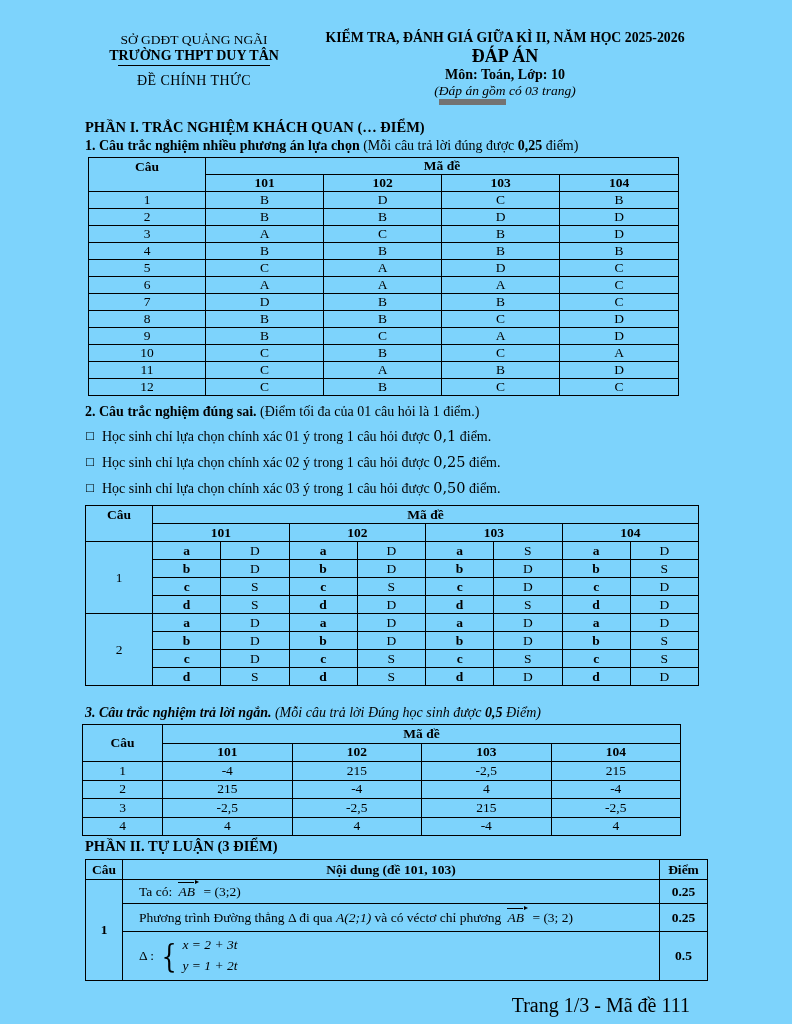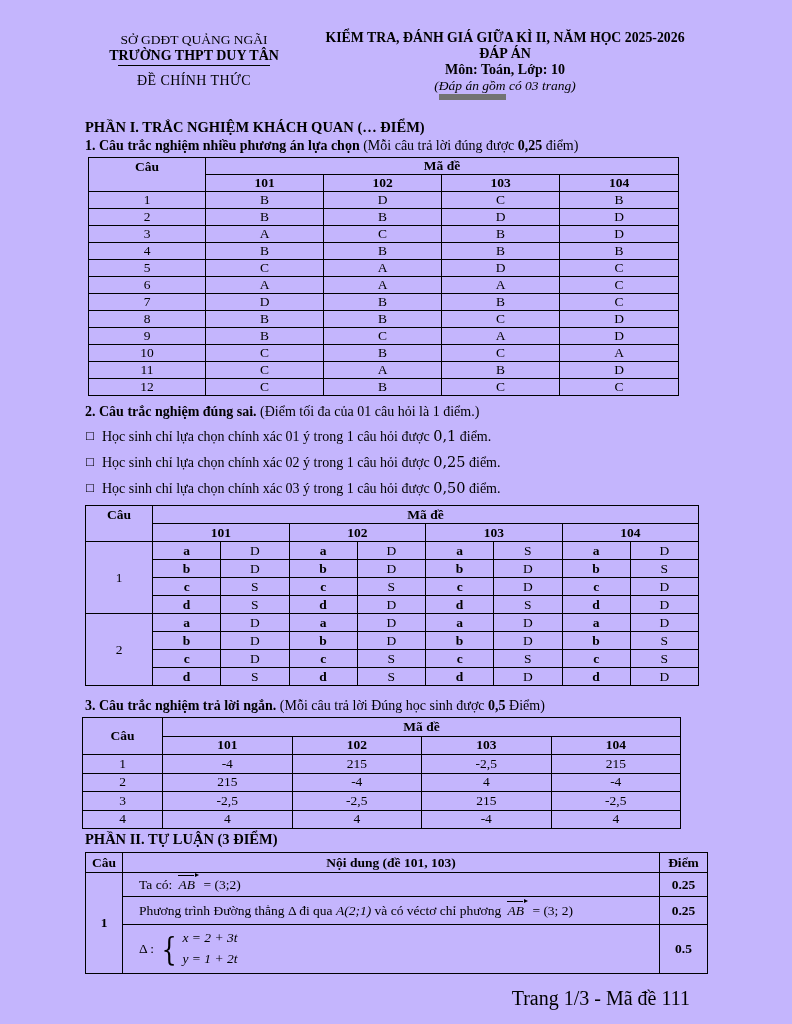--- a/index.html
+++ b/index.html
@@ -2,32 +2,32 @@
 <html><head>
 <meta charset="utf-8">
 <style>
   * { margin:0; padding:0; box-sizing:border-box; }
   html,body { background:#fff; }
   body {
     width:792px; height:1024px;
     font-family:"Liberation Serif", serif;
     color:#000; overflow:hidden;
   }
-  .page { width:792px; height:1024px; padding:30px 85px 0 85px; position:relative; background:#c4b5fd; }
+  .page { width:792px; height:1024px; padding:30px 85px 0 85px; position:relative; background:#7dd3fc; }
 
   
   .hdr { display:flex; min-height:82px; }
   .hdr-left { width:218px; text-align:center; padding-top:2px; }
   .hdr-left .l1 { font-size:13.5px; }
   .hdr-left .l2 { font-size:14px; font-weight:bold; }
   .hdr-left .rule { width:152px; border-bottom:1.3px solid #000; margin:1px auto 7px auto; }
   .hdr-left .l3 { font-size:14px; letter-spacing:.4px; }
   .hdr-right { flex:1; text-align:center; white-space:nowrap; }
   .hdr-right .l1 { font-size:13.8px; font-weight:bold; }
-  .hdr-right .l2 { font-size:14px; font-weight:bold; }
+  .hdr-right .l2 { font-size:18px; font-weight:bold; }
   .hdr-right .l3 { font-size:14px; font-weight:bold; }
   .hdr-right .l4 { font-size:13.5px; font-style:italic; }
   .u-part { border-bottom:6px solid #737373; padding-bottom:1px; }
 
   .part-title { font-size:14.5px; font-weight:bold; margin-top:7px; }
   .sec-head { font-size:14px; margin-top:2px; }
   .sec-head .bold { font-weight:bold; }
   .mt8 { margin-top:8px; }
 
   
@@ -342,21 +342,21 @@
           <td>S</td>
           <td class="b">d</td>
           <td>D</td>
           <td class="b">d</td>
           <td>D</td>
         </tr>
 
     </tbody>
   </table>
 
-  <div class="sec-head" style="margin-top:12px;">
+  <div class="sec-head" style="margin-top:19px;font-style:italic;">
     <span class="bold">3. Câu trắc nghiệm trả lời ngắn.</span><span> (Mỗi câu trả lời Đúng học sinh được </span><span class="bold">0,5</span><span> Điểm)</span>
   </div>
 
   <table class="t3">
     <colgroup>
         <col style="width:80px">
         <col style="width:129.5px">
         <col style="width:129.5px">
         <col style="width:129.5px">
         <col style="width:129.5px">

